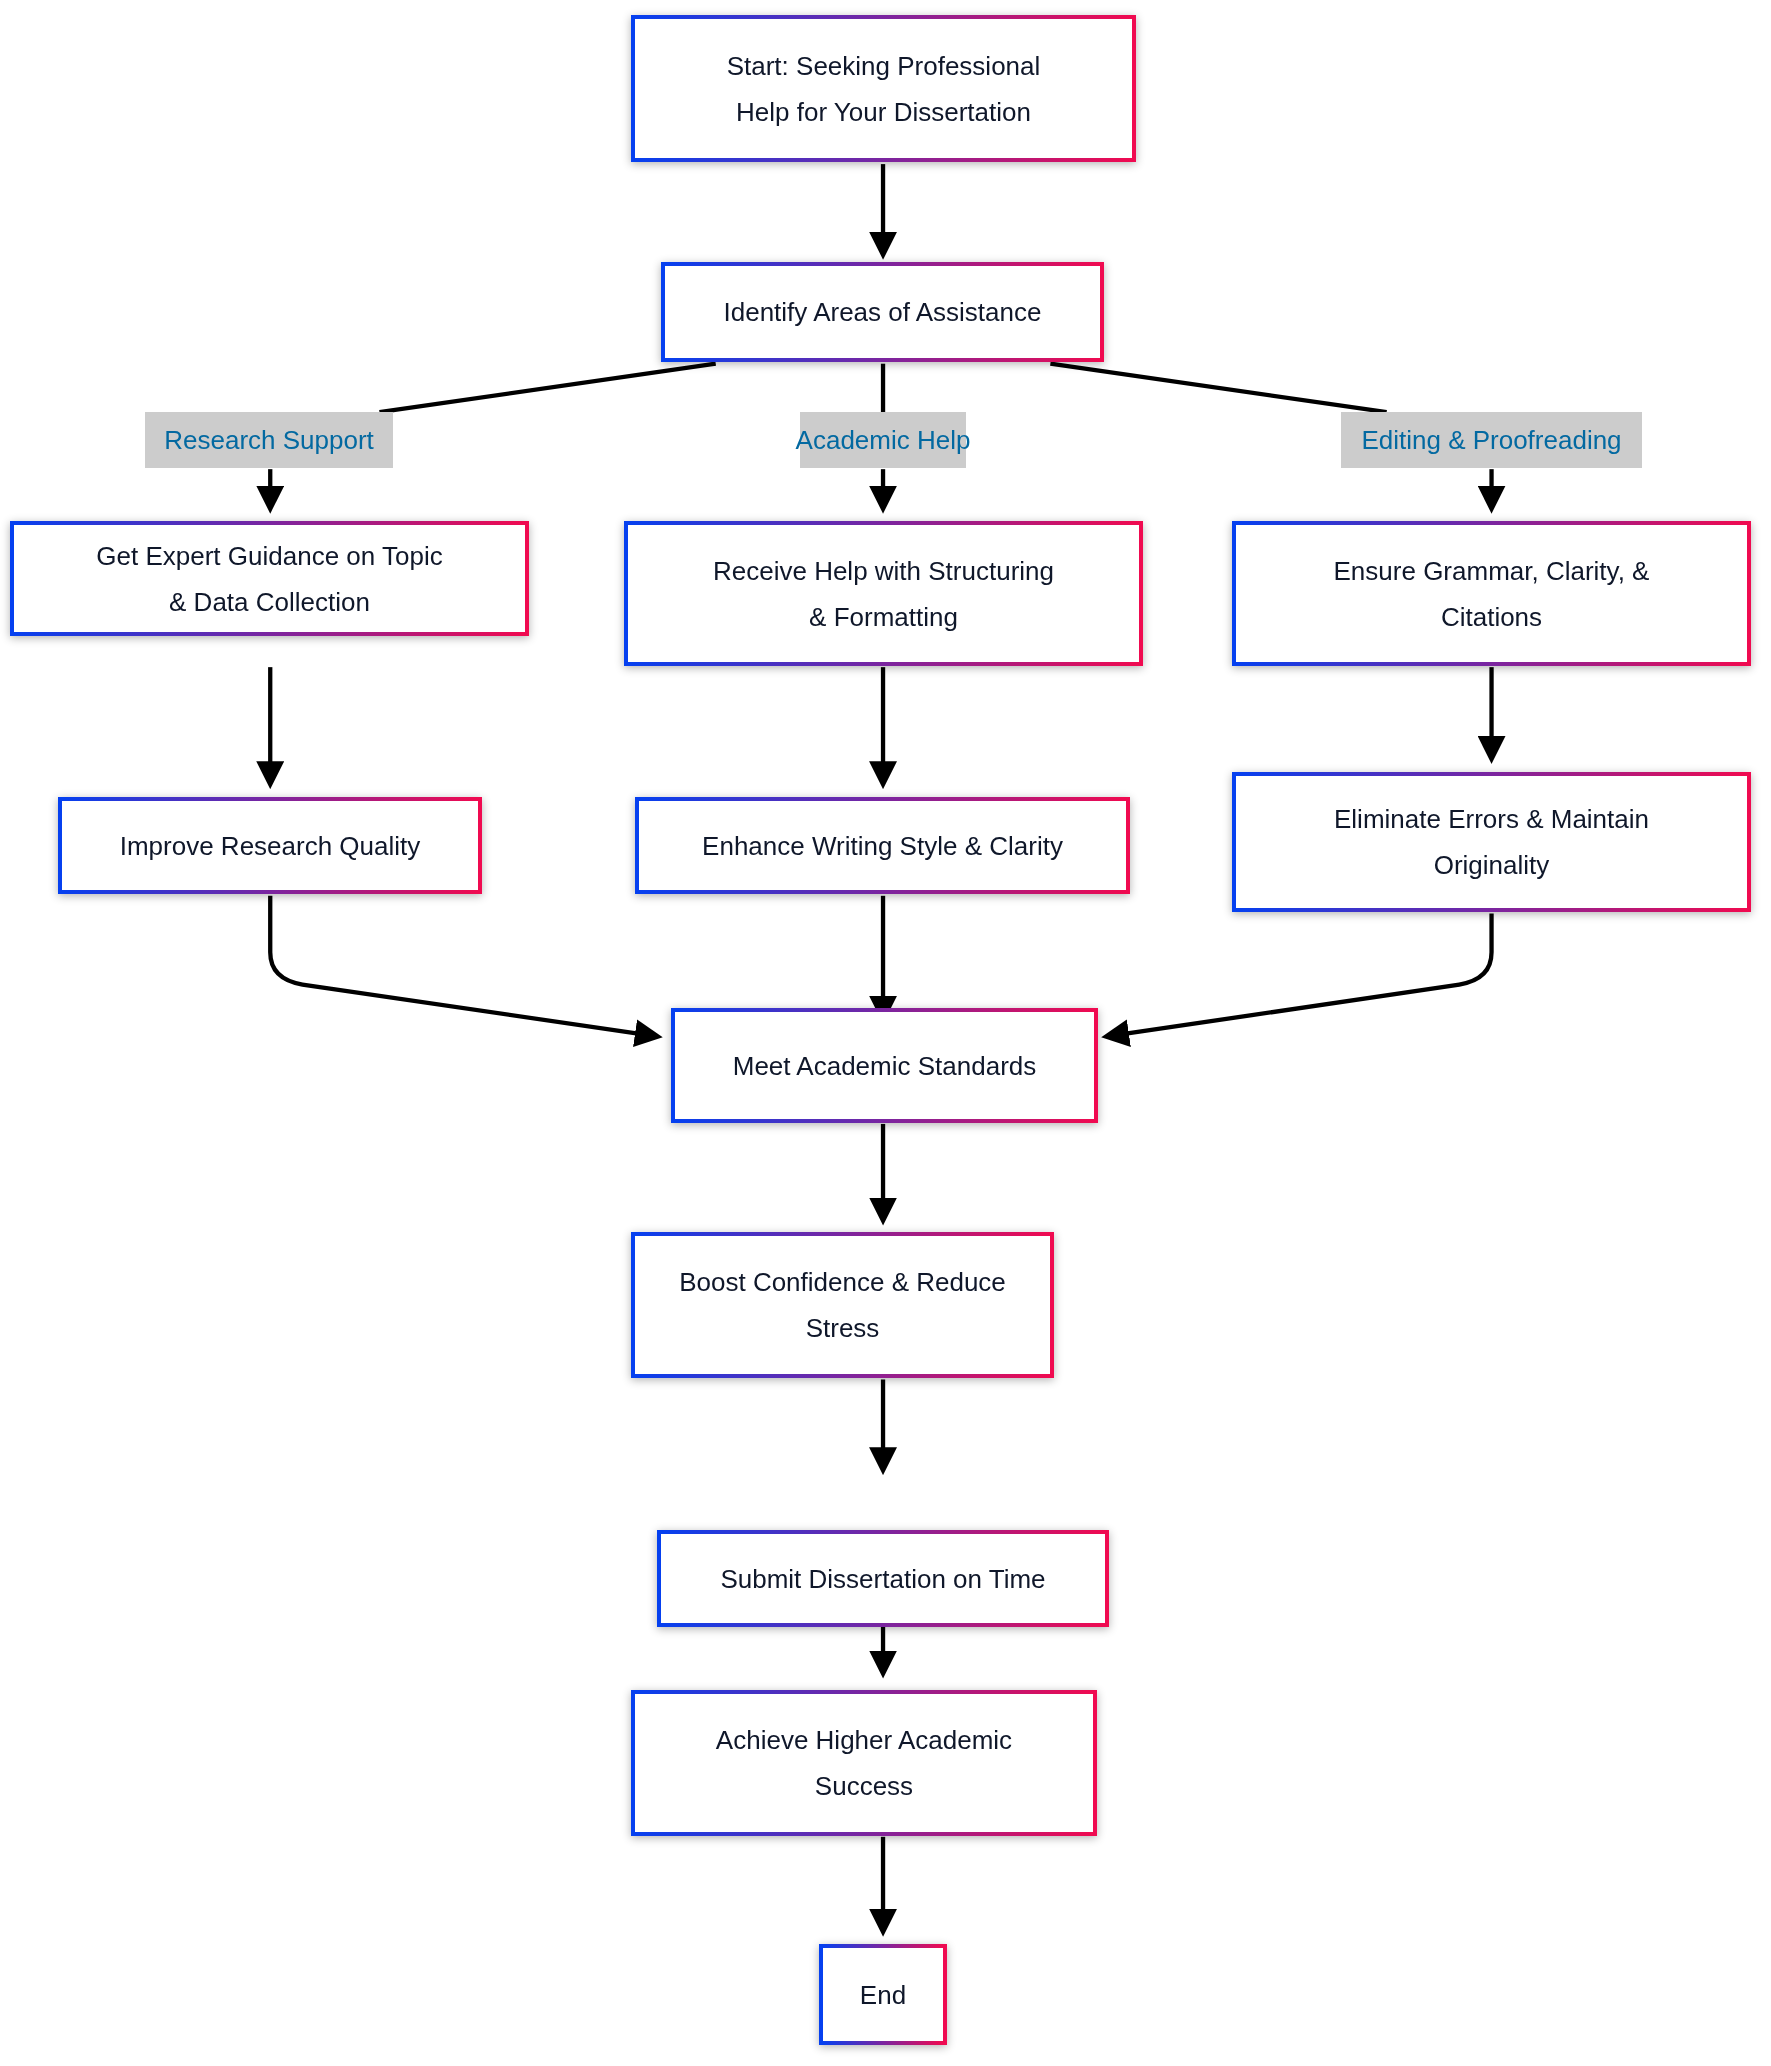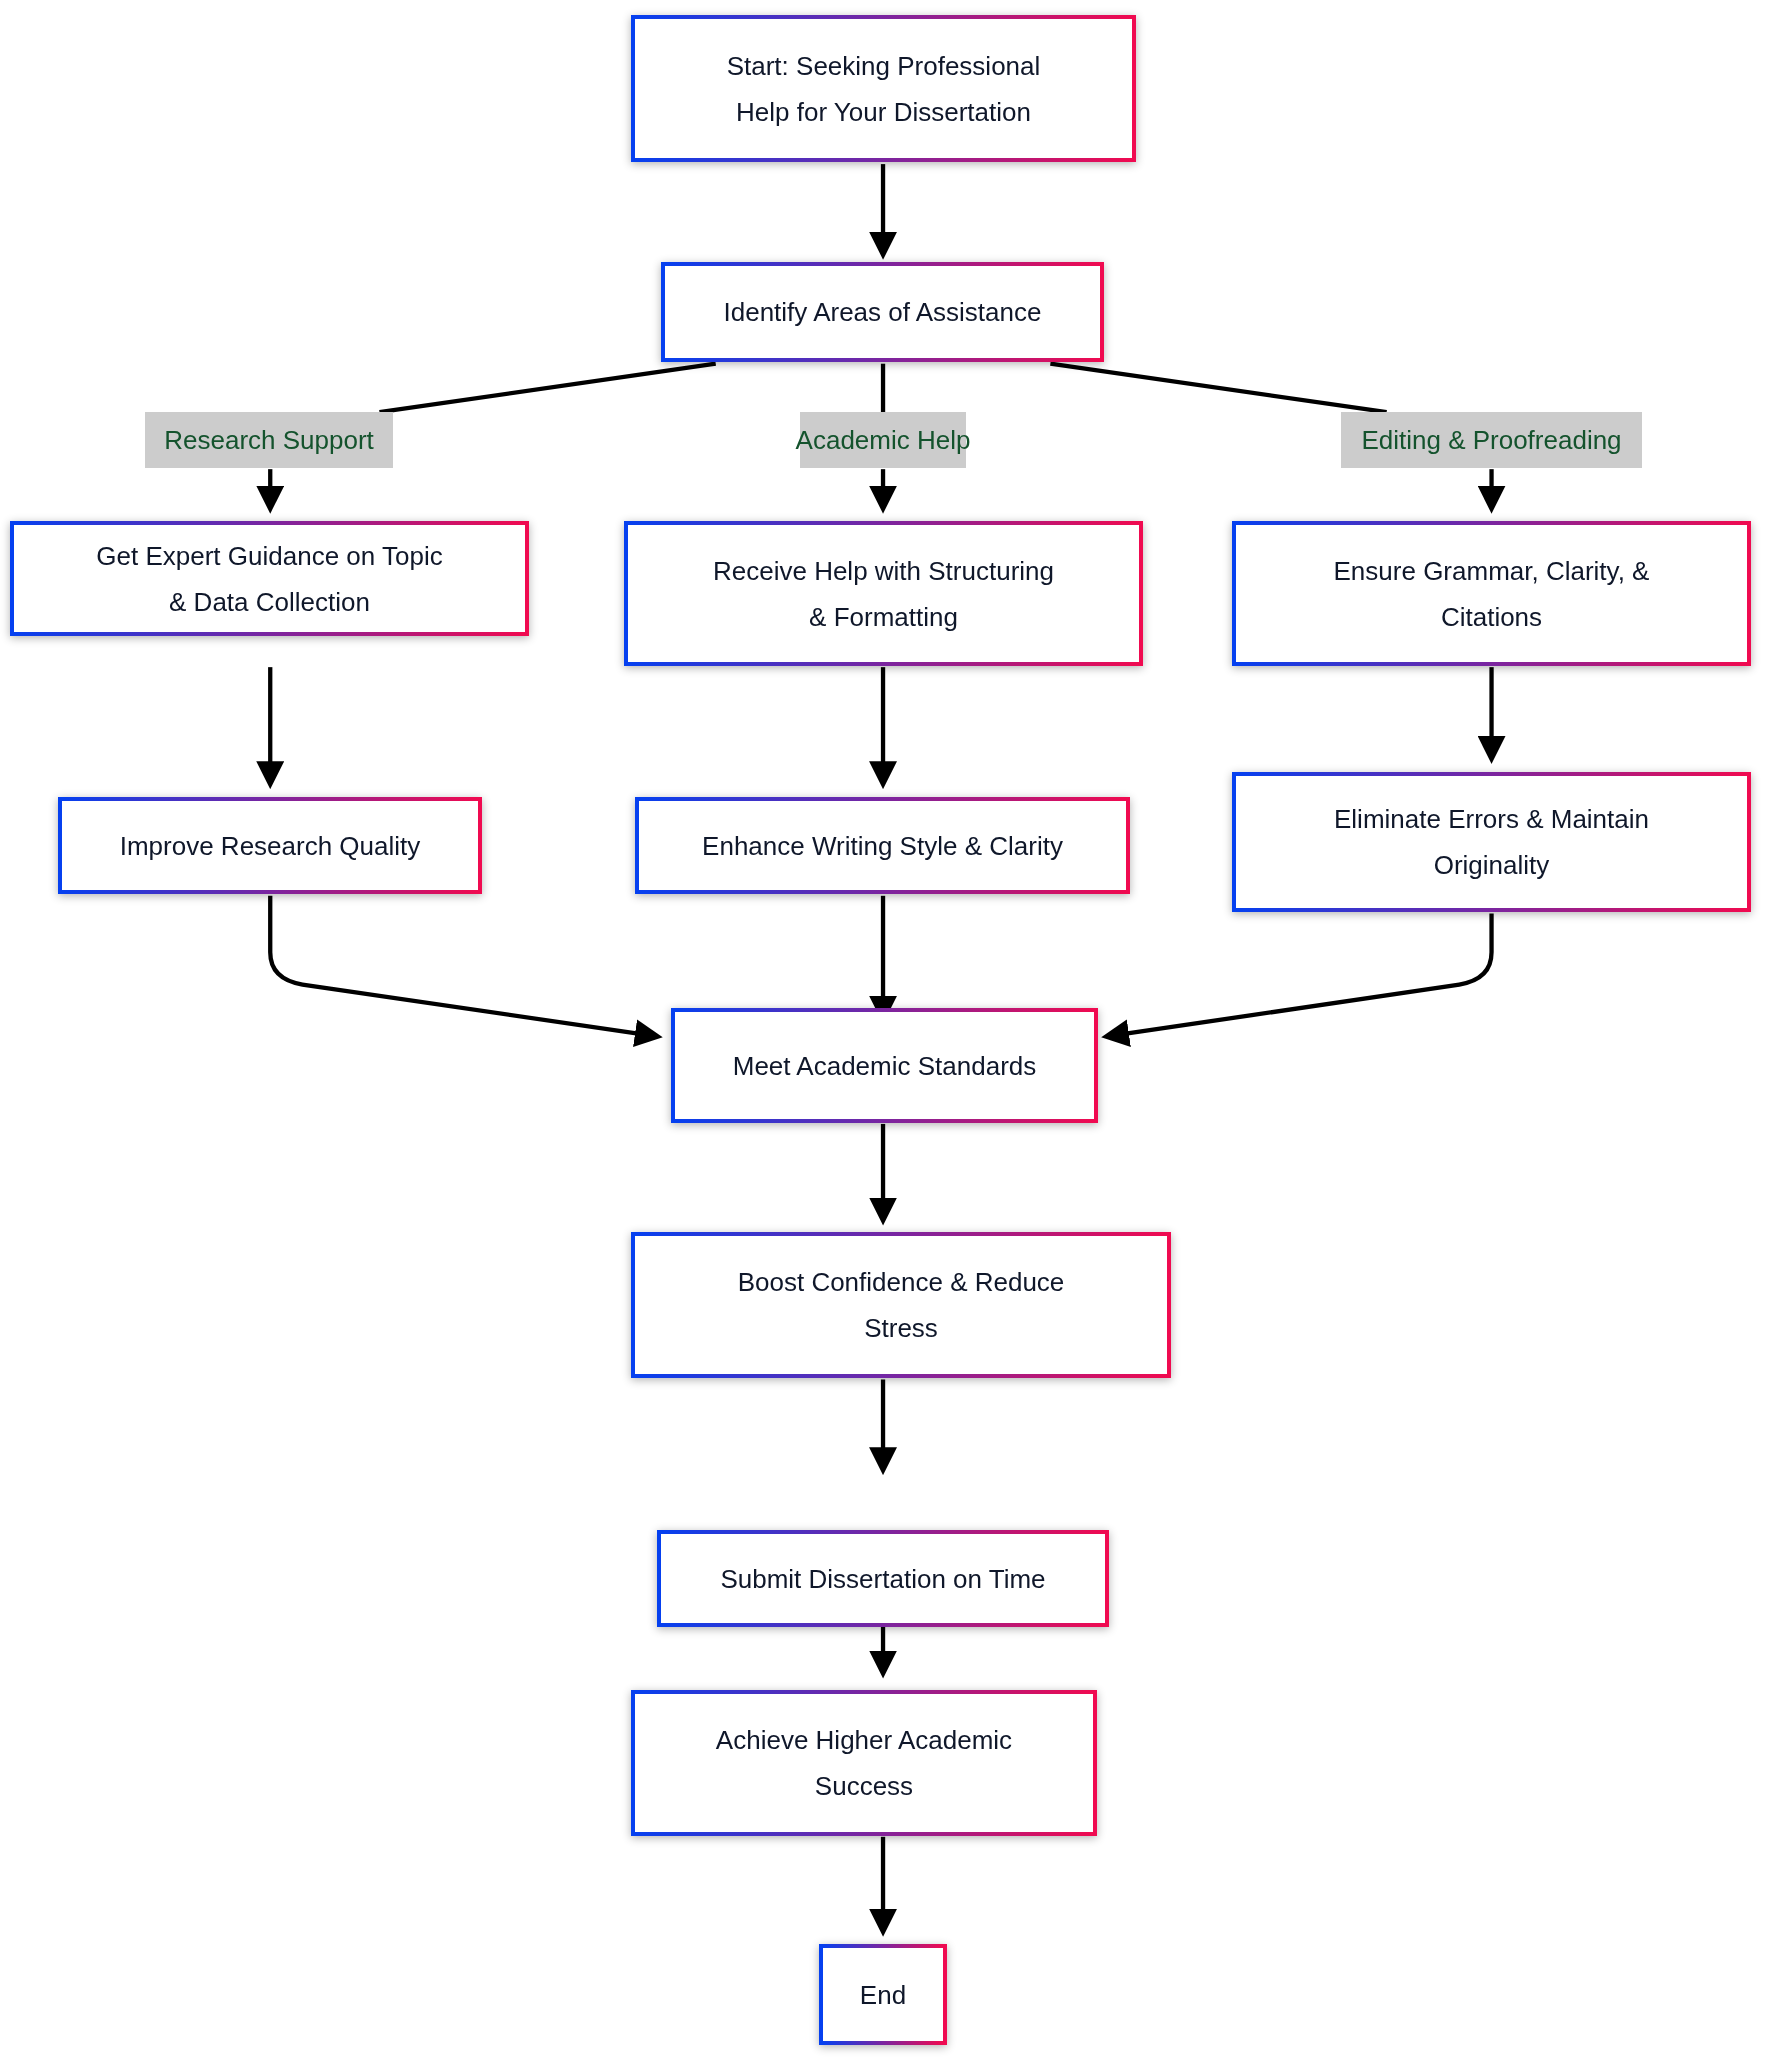--- a/index.html
+++ b/index.html
@@ -23,38 +23,38 @@
     color:#0f172a;
     font-size:26px;line-height:46px;
     white-space:pre-line;
   }
   .elabel{
     position:absolute;
     box-sizing:border-box;
     background:#cccccc;
     display:flex;align-items:center;justify-content:center;
     text-align:center;
-    color:#14532d;
+    color:#0369a1;
     font-size:26px;line-height:32px;
     white-space:nowrap;
   }
   
   #n-start   {left:631px;top:15px;  width:505px;height:147px;}
   #n-identify{left:661px;top:262px; width:443px;height:100px;}
   #l-research{left:145px; top:412px; width:248px;height:56px;}
   #l-writing {left:800px;top:412px; width:166px;height:56px;}
   #l-editing {left:1341px;top:412px; width:301px;height:56px;}
   #n-getexpert{left:10px;  top:521px;width:519px;height:115px;}
   #n-receive {left:624px;top:521px; width:519px;height:145px;}
   #n-ensure  {left:1232px;top:521px; width:519px;height:145px;}
   #n-improve {left:58px; top:797px;width:424px;height:97px;}
   #n-enhance {left:635px;top:797px;width:495px;height:97px;}
   #n-eliminate{left:1232px;top:772px;width:519px;height:140px;}
   #n-meet    {left:671px;top:1008px;width:427px;height:115px;}
-  #n-boost   {left:631px;top:1232px;width:540px;height:146px;justify-content:center;}
+  #n-boost   {left:631px;top:1232px;width:423px;height:146px;justify-content:center;}
   #n-submit  {left:657px;top:1486px;width:452px;height:97px;margin-top:44px;}
   #n-achieve {left:631px;top:1690px;width:466px;height:146px;}
   #n-end     {left:819px;top:1944px;width:128px;height:101px;}
 </style>
 </head>
 <body>
 
 <div class="stage">
 
   <svg class="edges" viewBox="0 0 3293 3840" xmlns="http://www.w3.org/2000/svg">

